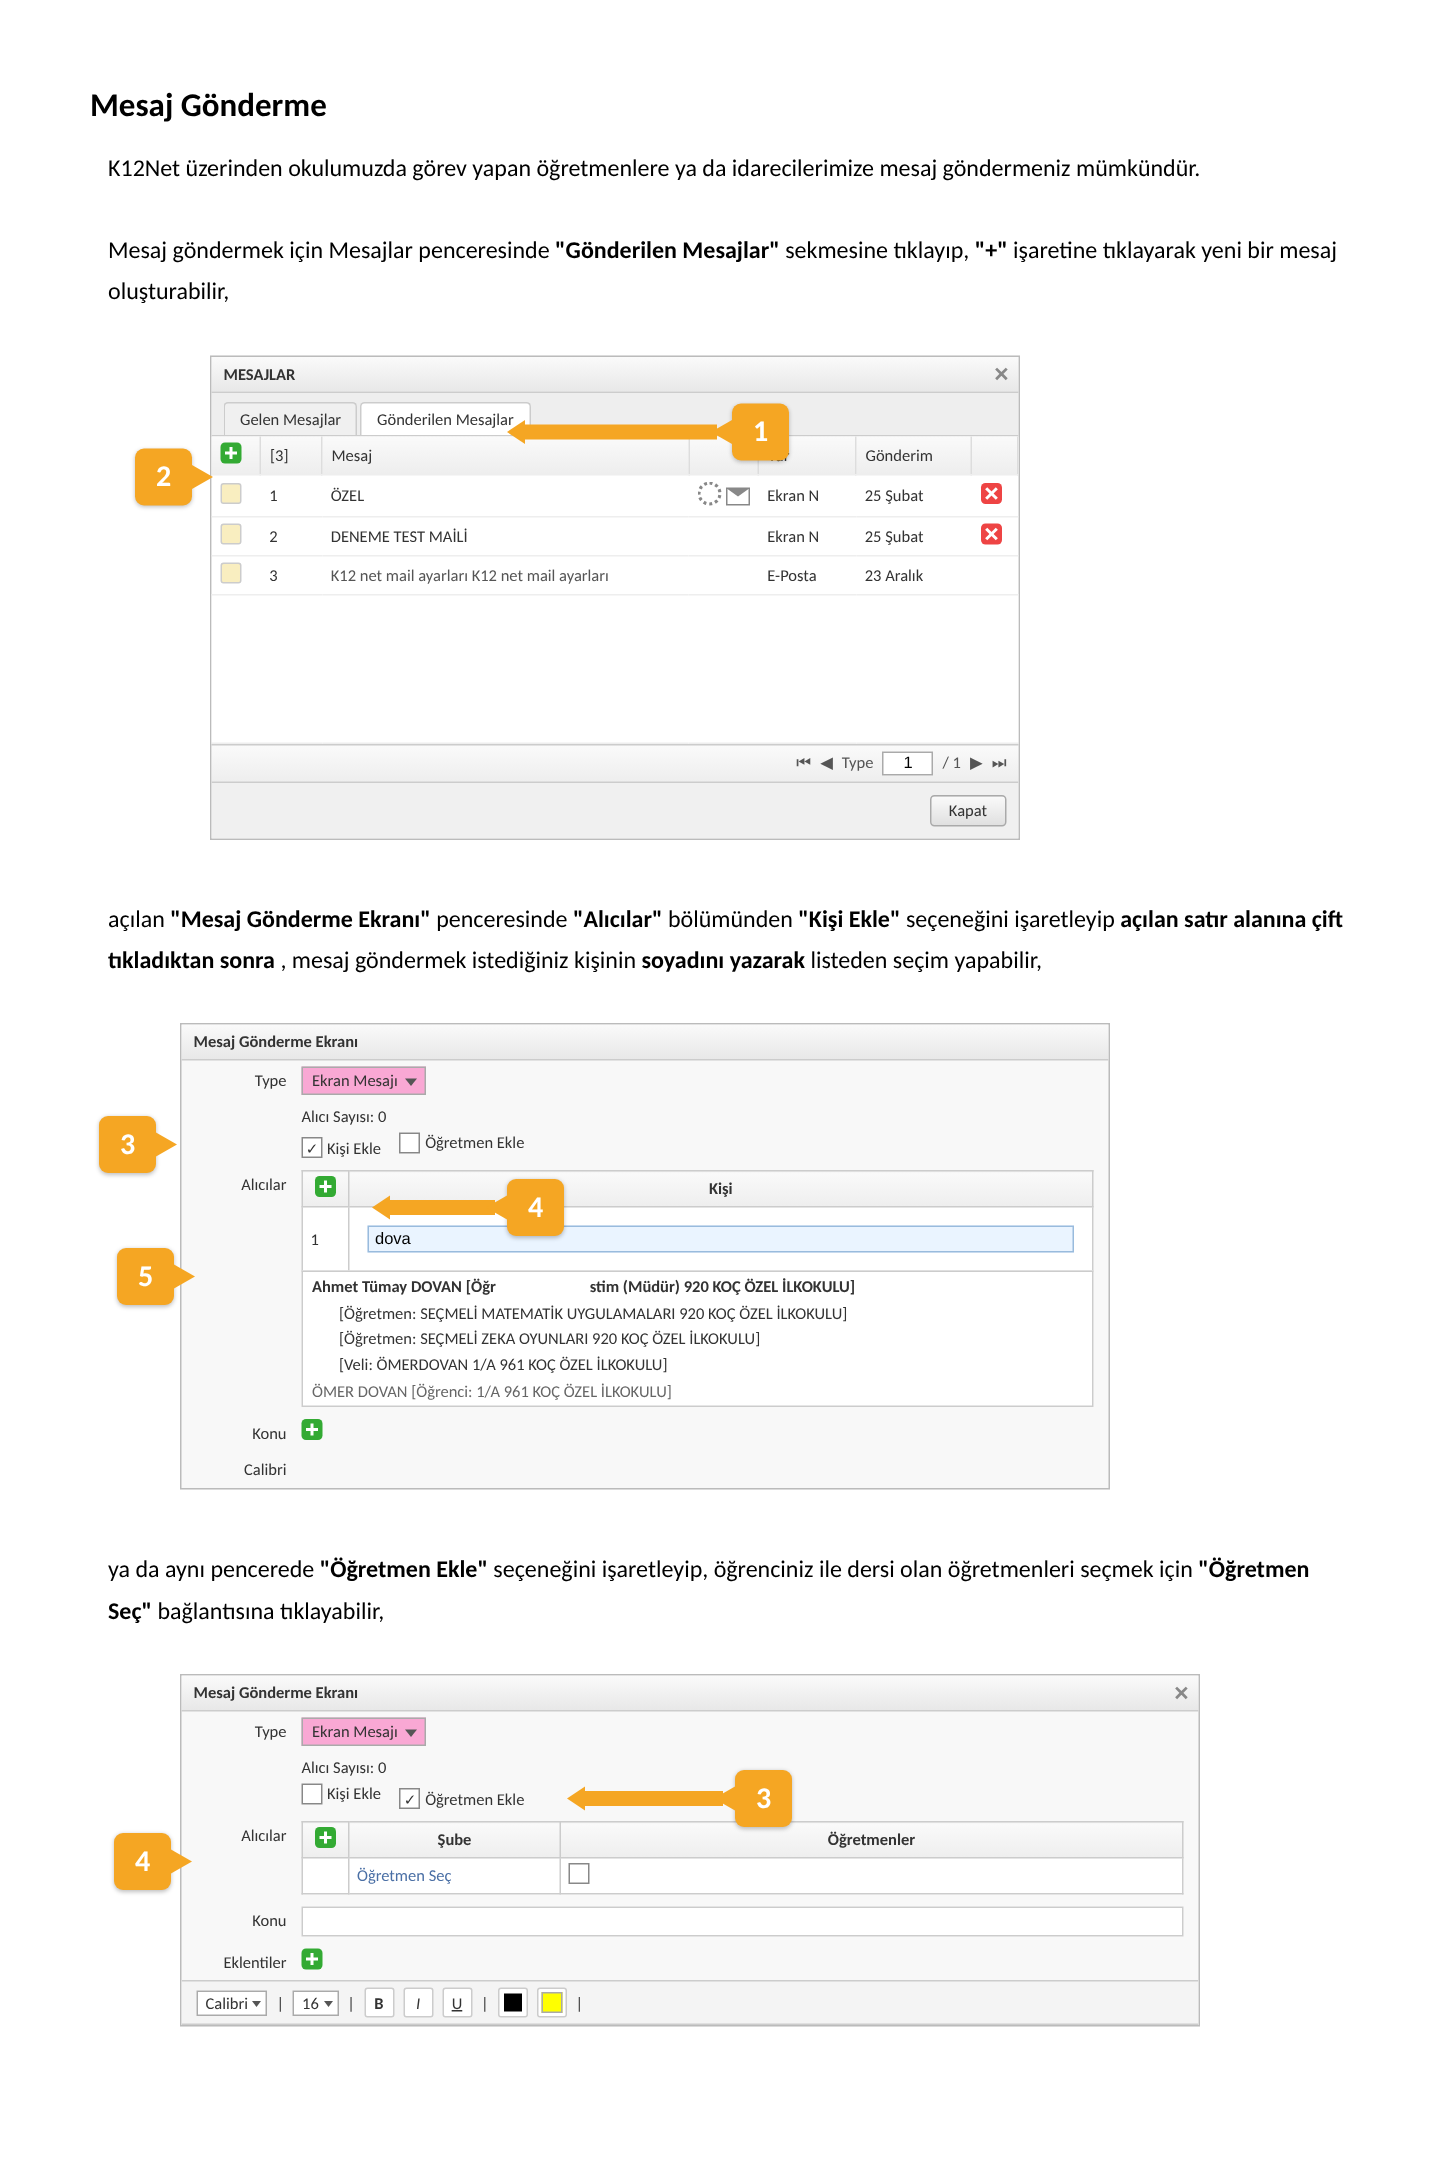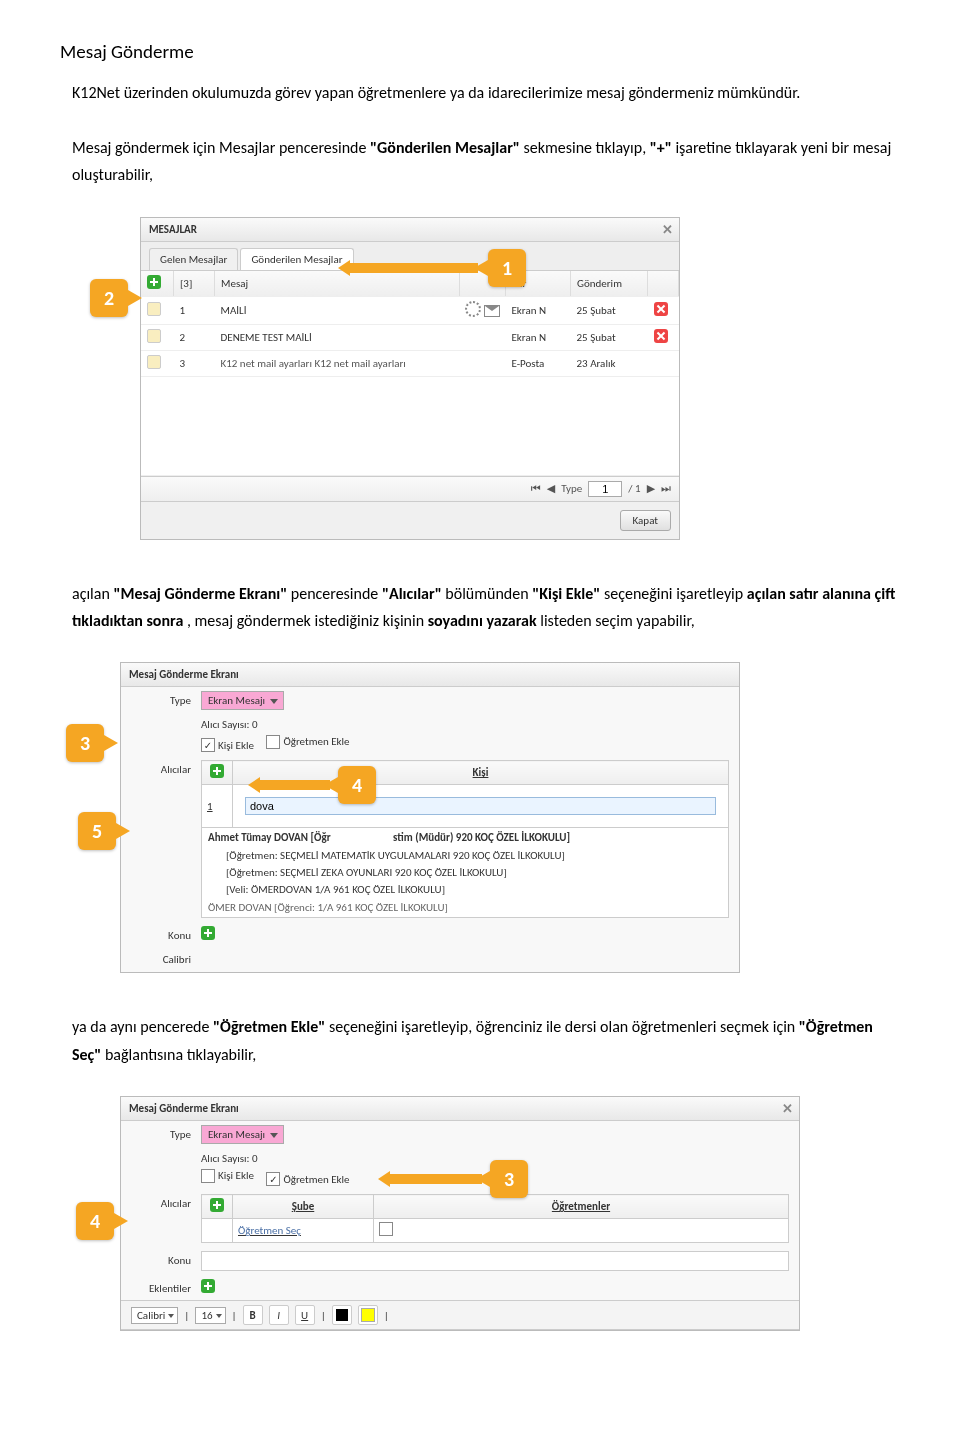--- a/index.html
+++ b/index.html
@@ -5,23 +5,23 @@
   body {
     margin: 0;
     padding: 40px 60px;
     background: #fff;
     font-family: Calibri, Arial, sans-serif;
     color: #000;
     width: 960px;
     box-sizing: border-box;
   }
   h1 {
-    font-size: 19px;
-    font-weight: normal;
-    margin: 0 0 16px 0;
+    font-size: 22px;
+    font-weight: bold;
+    margin: 16px 0 16px 0;
   }
   p.body-text {
     font-size: 16px;
     line-height: 1.7;
     margin: 0 0 28px 12px;
   }
   b { font-weight: bold; }
 
   .figure-wrap {
     position: relative;
@@ -185,21 +185,21 @@
 
   
   .form-row{display:flex;align-items:flex-start;gap:10px;padding:4px 10px;font-size:11px;}
   .form-label{width:60px;text-align:right;color:#333;padding-top:3px;}
   .form-body{flex:1;}
   .select-box{border:1px solid #aaa;padding:2px 18px 2px 6px;background:#f9a8d4;position:relative;display:inline-block;}
   .select-box::after{content:"";position:absolute;right:5px;top:7px;width:0;height:0;border-left:4px solid transparent;border-right:4px solid transparent;border-top:5px solid #555;}
   .chk{display:inline-flex;align-items:center;gap:3px;margin-right:10px;}
   .chk .box{width:12px;height:12px;border:1px solid #888;background:#fff;display:inline-flex;align-items:center;justify-content:center;font-size:10px;color:#333;}
   .inner-table{width:100%;border:1px solid #ccc;border-collapse:collapse;}
-  .inner-table th,.inner-table td{border:1px solid #ccc;padding:3px 5px;font-size:11px;background:#fff;text-decoration:underline;}
+  .inner-table th,.inner-table td{border:1px solid #ccc;padding:3px 5px;font-size:11px;background:#fff;}
   .inner-table th{background:linear-gradient(#fafafa,#eee);}
   .blue-input{width:100%;border:1px solid #9bd;background:#eaf4ff;padding:2px 4px;font-size:11px;box-sizing:border-box;}
   .wide-input{width:100%;border:1px solid #ccc;padding:3px;font-size:11px;box-sizing:border-box;}
   .suggest-list{background:#fff;border:1px solid #ccc;margin-top:-1px;font-size:11px;}
   .suggest-list .head{font-weight:bold;padding:3px 6px;}
   .suggest-list .sub{padding:2px 6px 2px 24px;color:#333;}
   .suggest-list .mild{color:#666;padding:3px 6px;}
   .link-blue{color:#4a6fa5;cursor:pointer;}
 
   
@@ -252,21 +252,21 @@
           <th style="width:28px;">[3]</th>
           <th><span>Mesaj</span></th>
           <th style="width:22px;"></th>
           <th style="width:52px;">Tür</th>
           <th style="width:64px;">Gönderim</th>
           <th style="width:18px;"></th>
         </tr>
         <tr>
           <td><span class="pencil-ic"></span></td>
           <td>1</td>
-          <td>MAİLİ</td>
+          <td>ÖZEL</td>
           <td><span class="gear-ic"></span> <span class="env-ic"></span></td>
           <td>Ekran N</td>
           <td>25 Şubat</td>
           <td><span class="del-ic"></span></td>
         </tr>
         <tr>
           <td><span class="pencil-ic"></span></td>
           <td>2</td>
           <td>DENEME TEST MAİLİ</td>
           <td></td>

